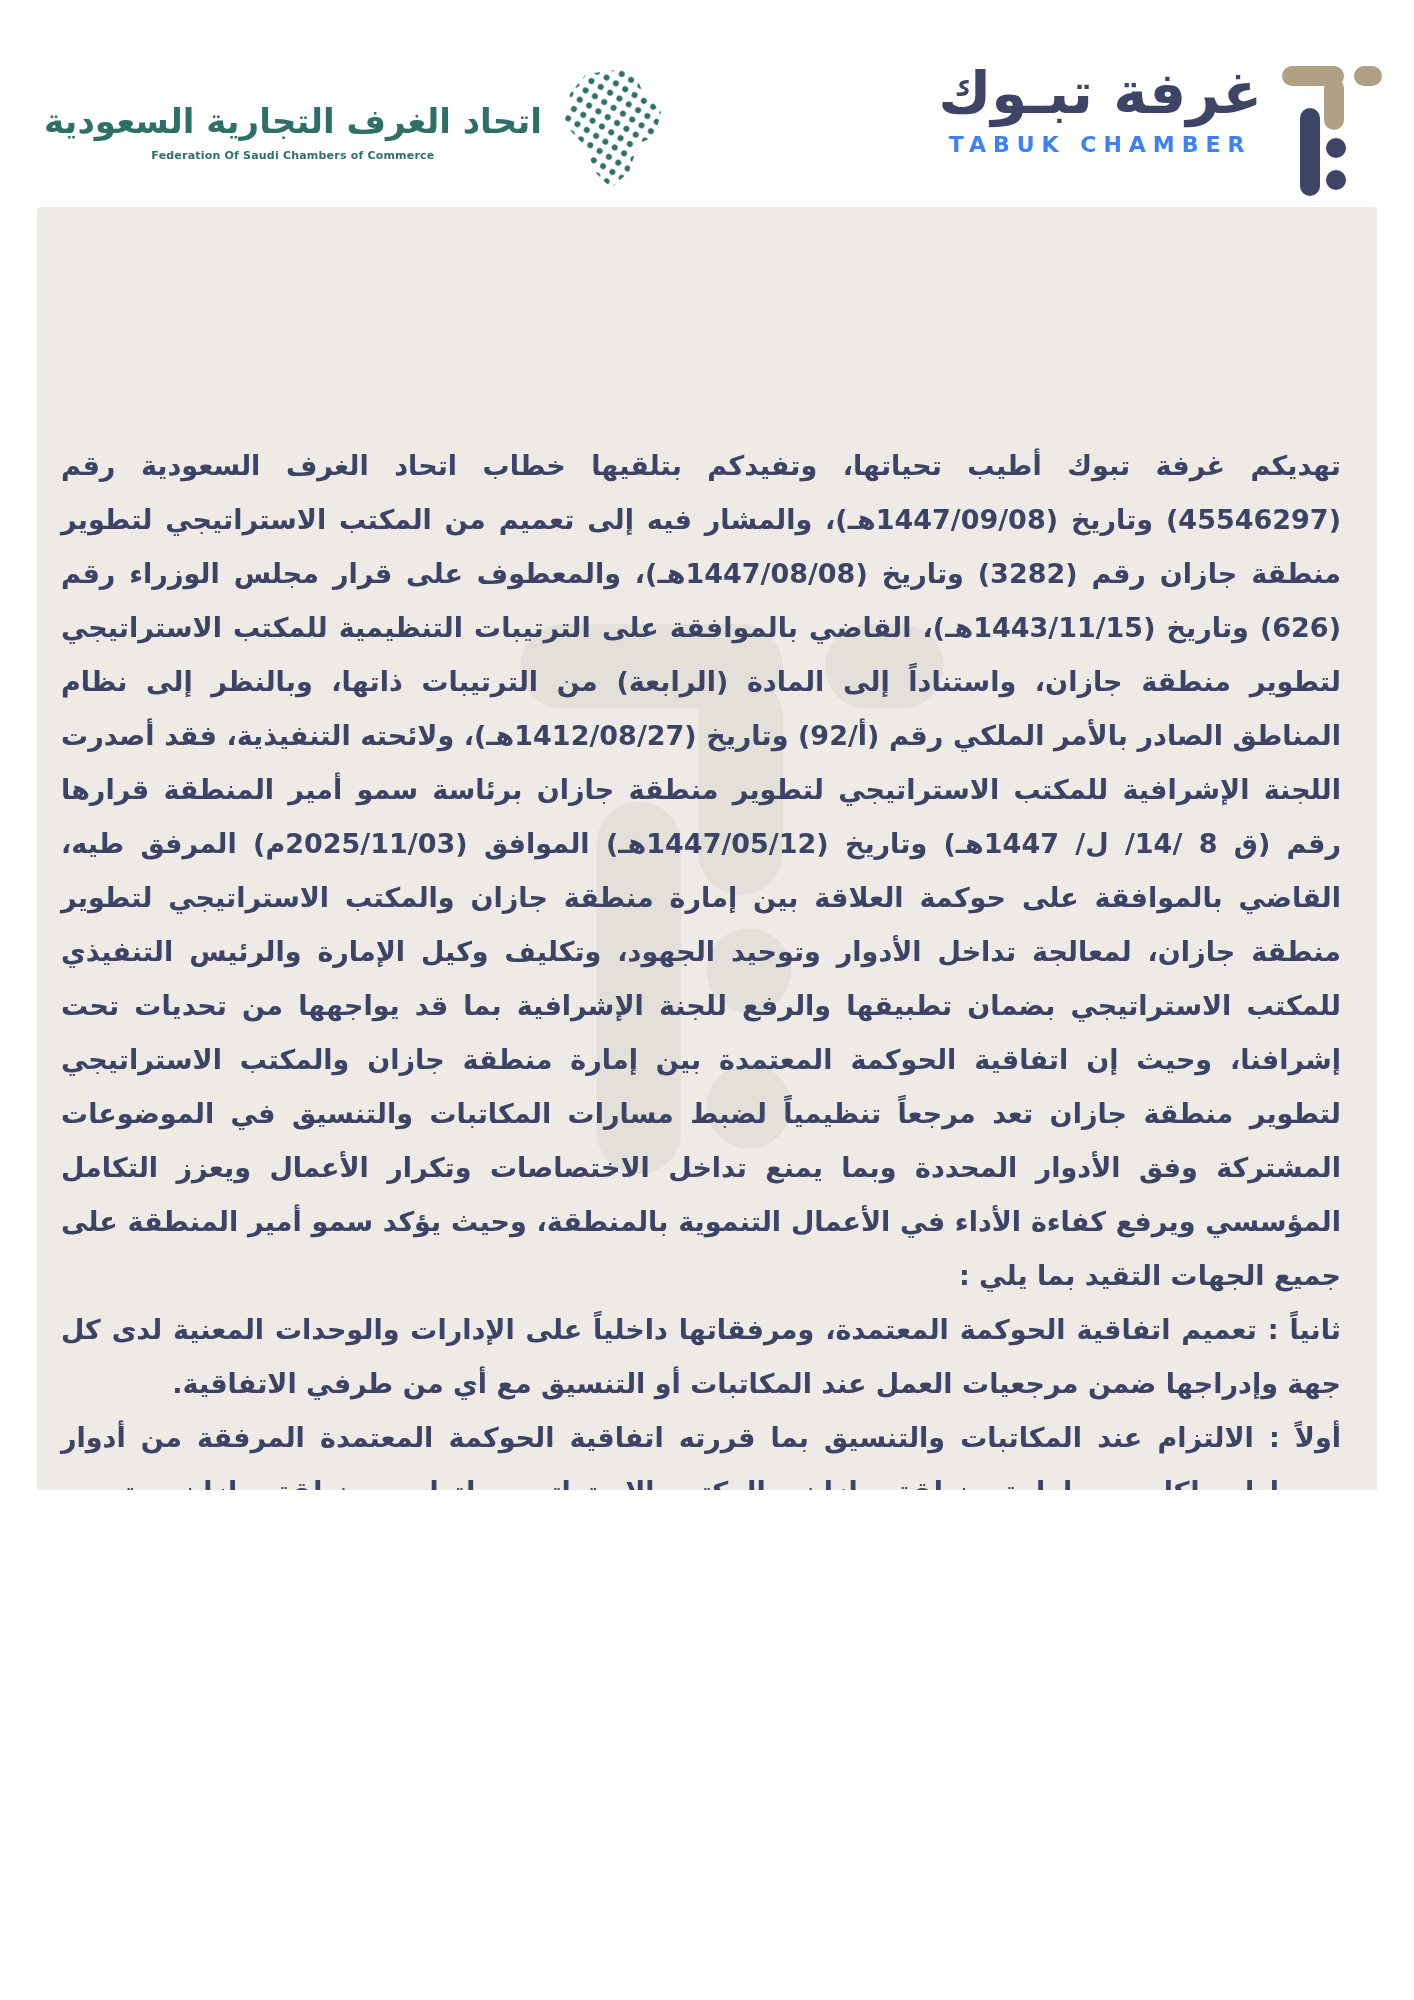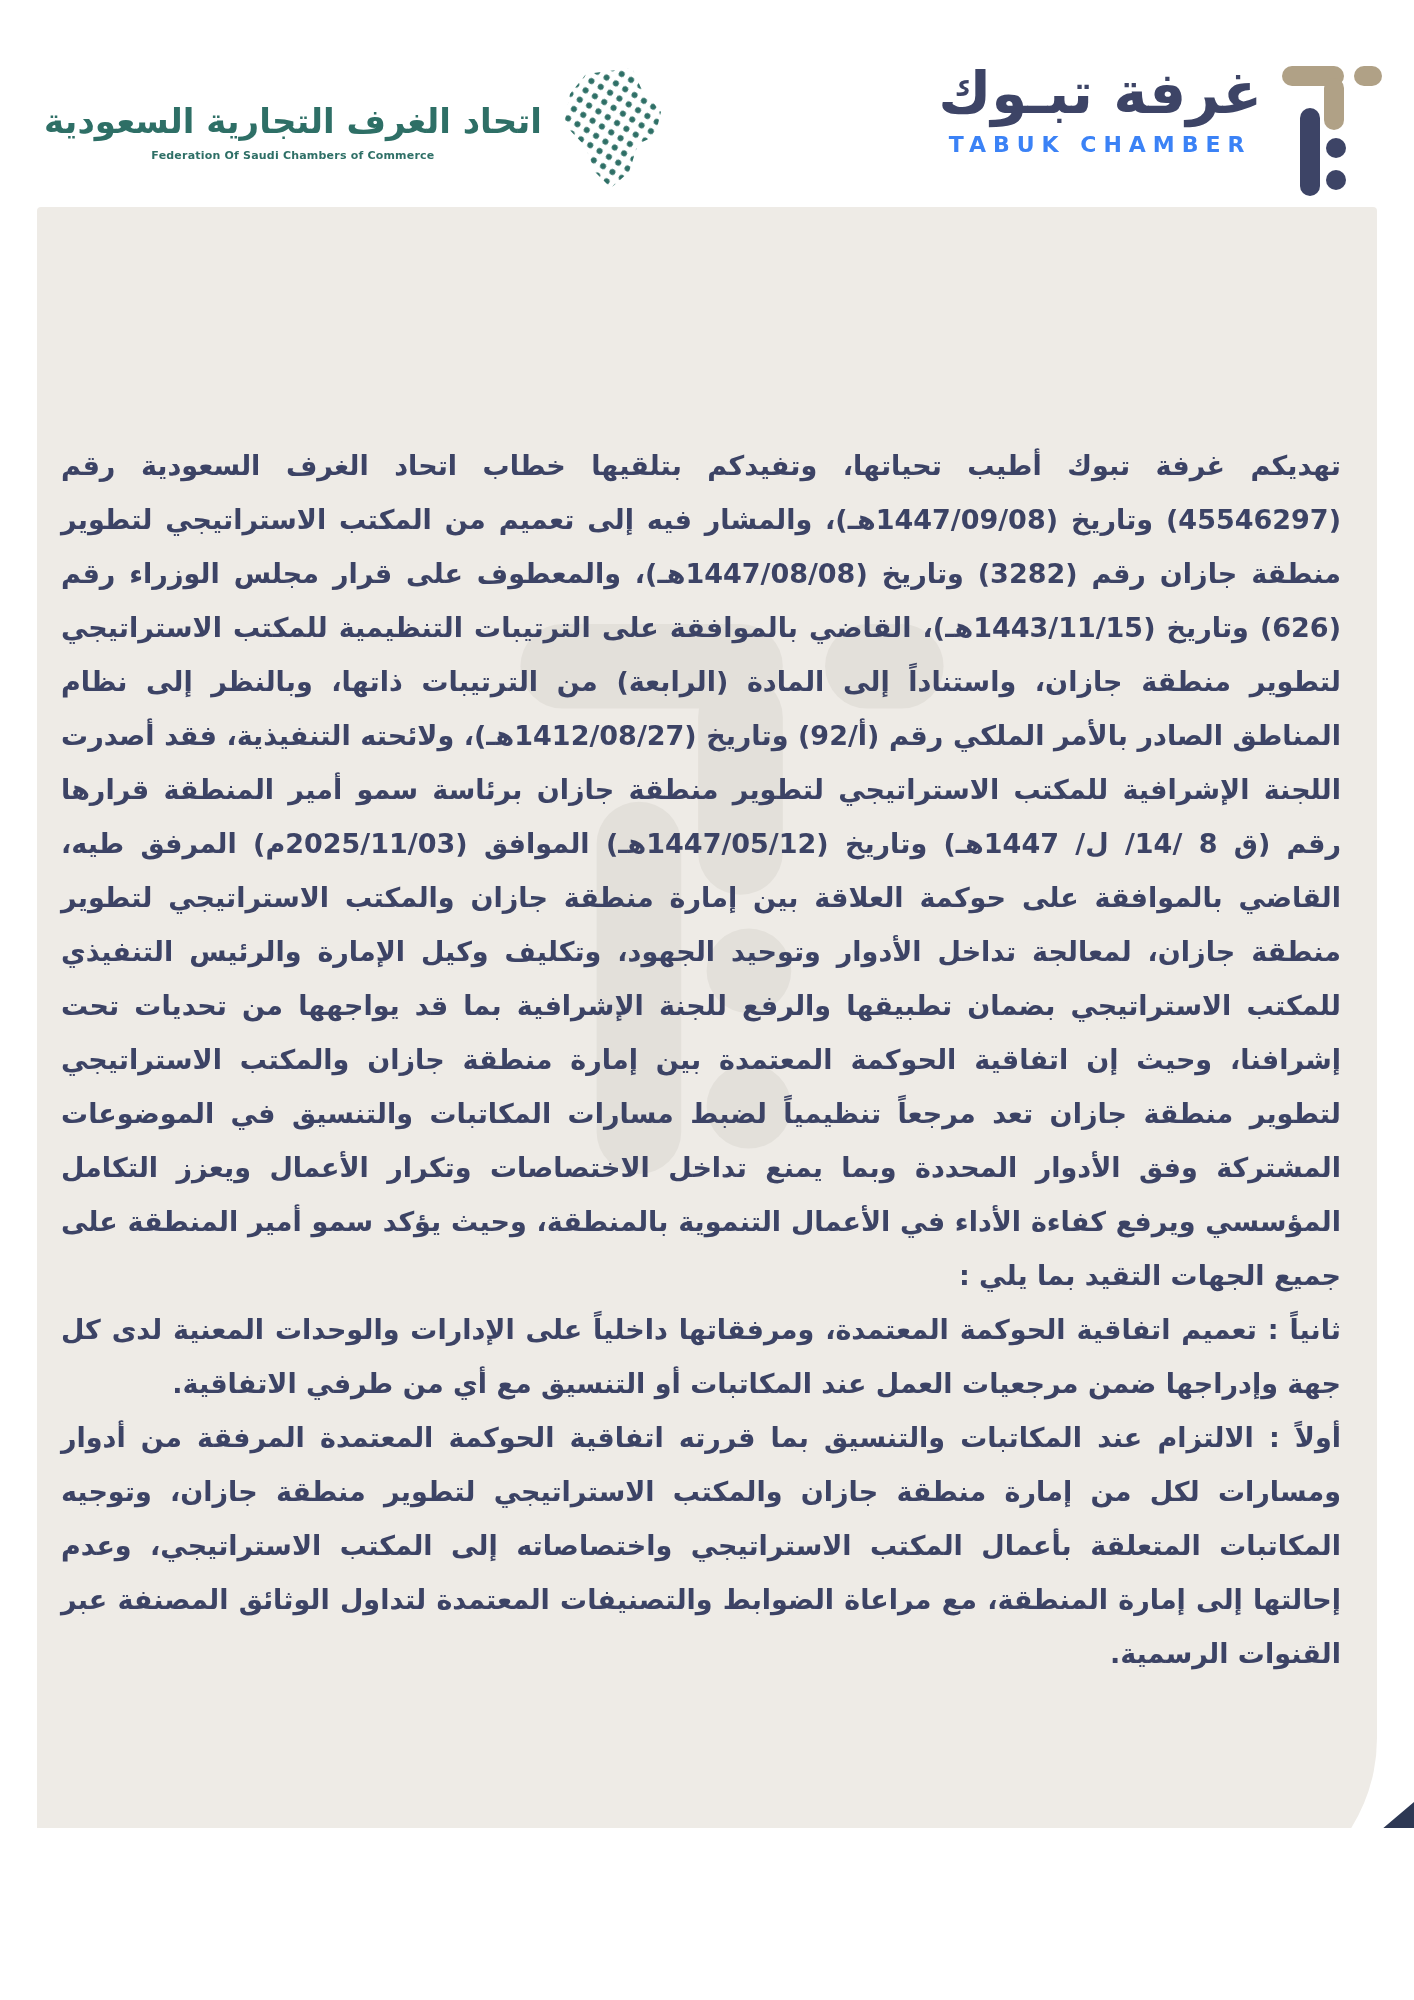--- a/index.html
+++ b/index.html
@@ -1,17 +1,17 @@
 <!DOCTYPE html>
 <html lang="ar"><head>
 <meta charset="utf-8">
 <style>
   html,body{margin:0;padding:0;background:#ffffff;}
   #page{
-    position:relative;width:1414px;height:1828px;overflow:hidden;
+    position:relative;width:1414px;height:1490px;overflow:hidden;
     background:#ffffff;font-family:"DejaVu Sans","Liberation Sans",sans-serif;
   }
   
   .fed-logo{position:absolute;left:44px;top:66px;display:flex;align-items:center;gap:14px;}
   .fed-text{display:flex;flex-direction:column;align-items:center;}
   .fed-ar{font-size:34px;font-weight:700;color:#2e6f66;direction:rtl;white-space:nowrap;letter-spacing:0;}
   .fed-en{font-size:11px;font-weight:700;color:#2e6f66;margin-top:8px;white-space:nowrap;letter-spacing:.2px;}
   .tabuk-logo{position:absolute;right:30px;top:62px;display:flex;align-items:flex-start;gap:18px;}
   .tabuk-text{display:flex;flex-direction:column;align-items:center;}
   .tabuk-ar{font-size:58px;font-weight:700;color:#3d4466;direction:rtl;white-space:nowrap;line-height:1.1;}

